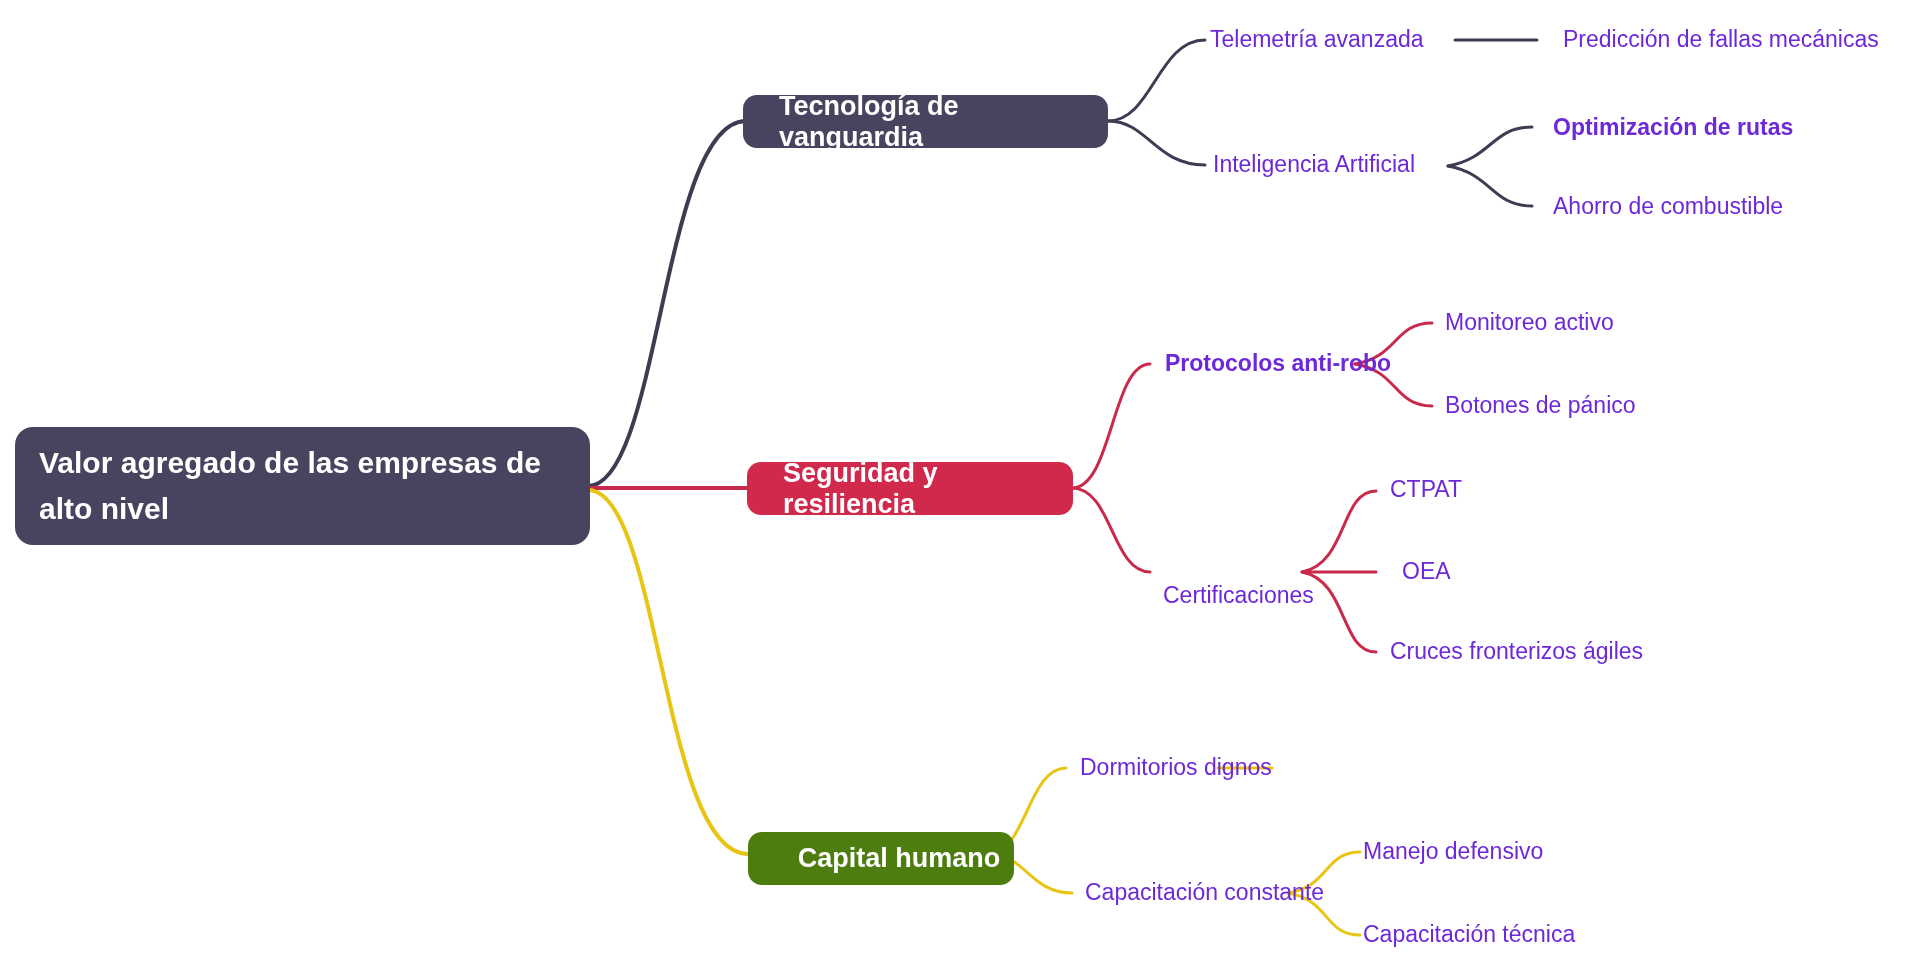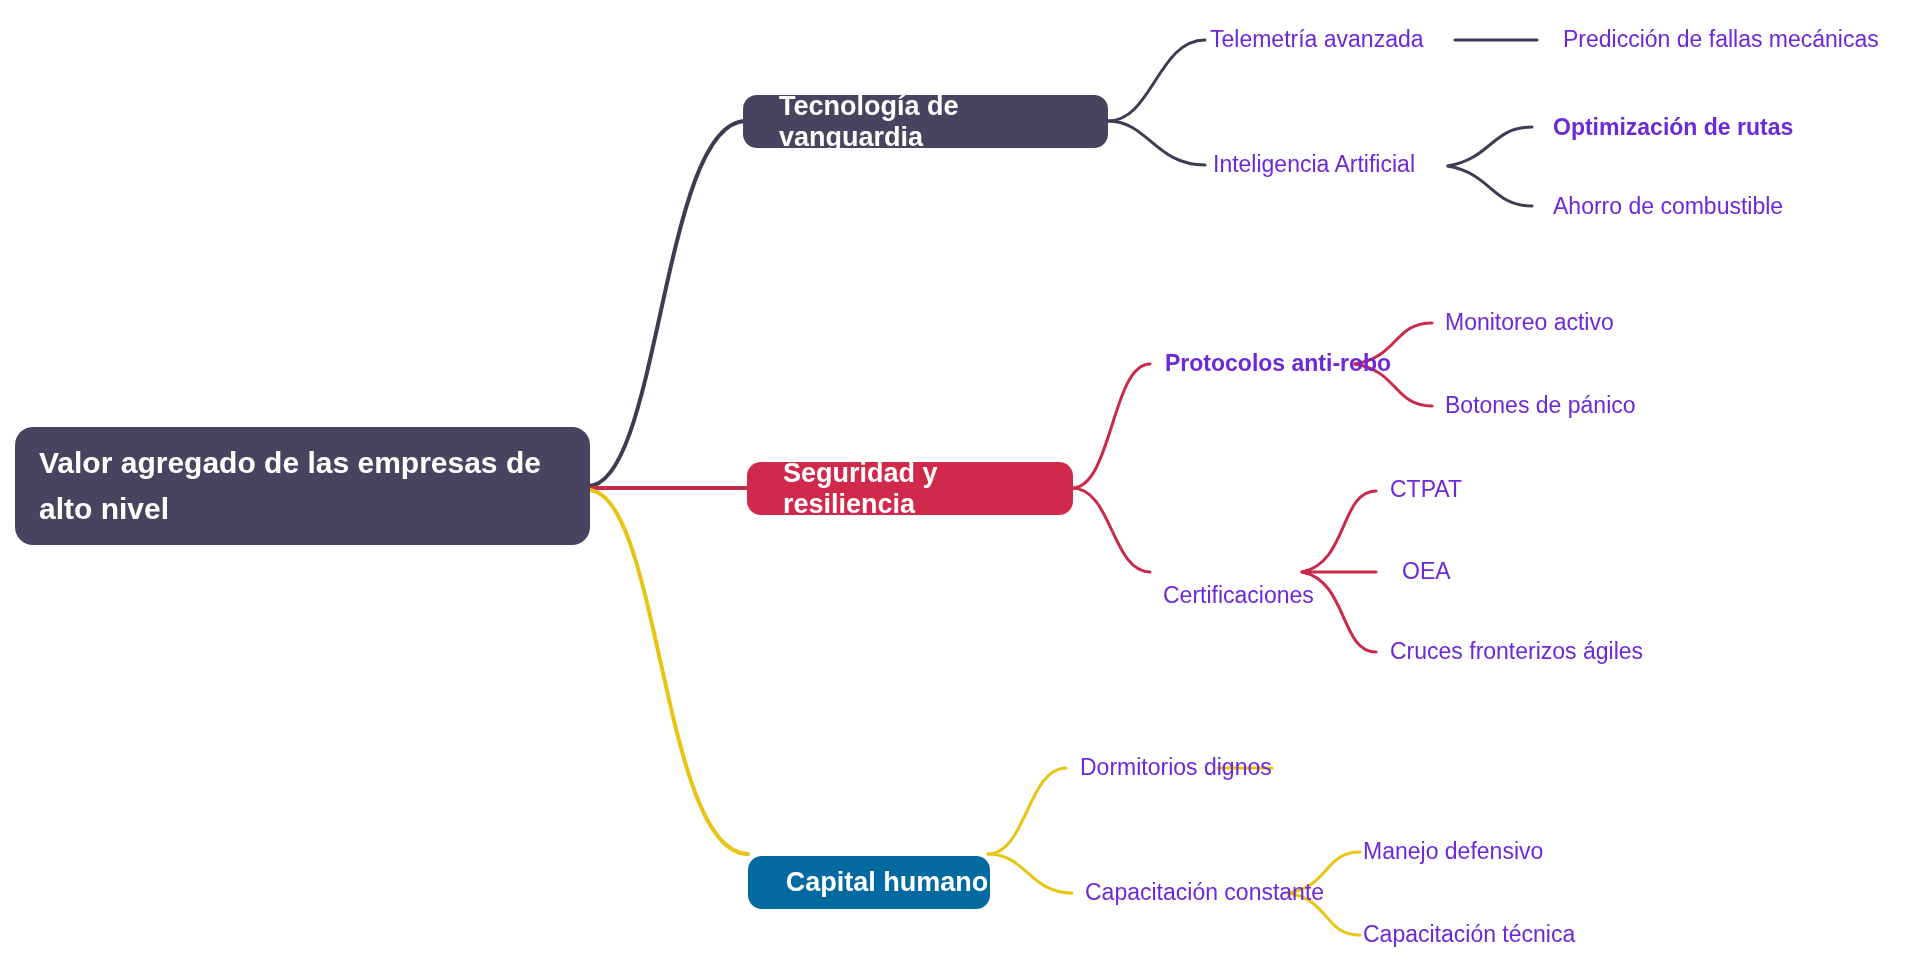--- a/index.html
+++ b/index.html
@@ -44,21 +44,21 @@
     text-align: left;
   }
   .branch-box {
     height: 53px;
     border-radius: 14px;
     font-size: 27px;
     padding-left: 36px;
   }
   .branch-tec { left: 743px; top: 95px;  width: 365px; background: #484460; }
   .branch-seg { left: 747px; top: 462px; width: 326px; background: #D0294C; }
-  .branch-cap { left: 748px; top: 856px; width: 242px; background: #0369a1; }
+  .branch-cap { left: 748px; top: 832px; width: 266px; background: #4d7c0f; }
 
   .leaf {
     position: absolute;
     transform: translateY(-52%);
     color: #6d28d9;
     font-size: 23px;
     white-space: nowrap;
   }
 </style>
 </head>

